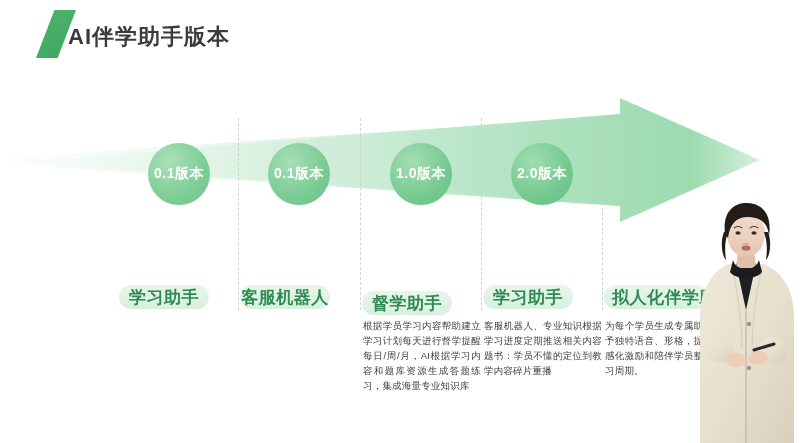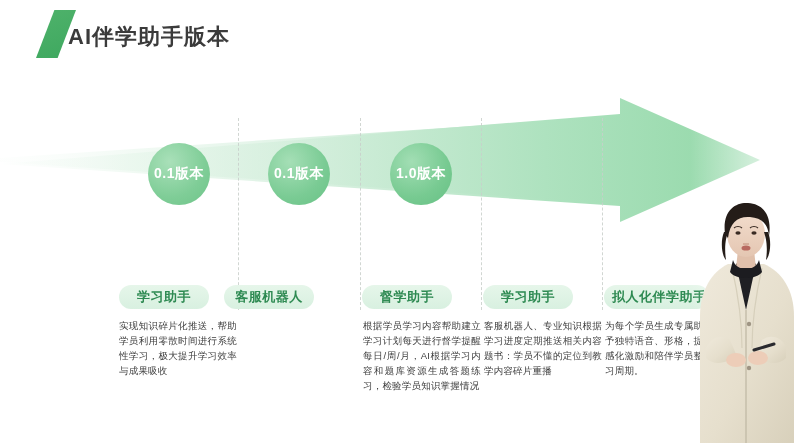--- a/index.html
+++ b/index.html
@@ -91,21 +91,21 @@
   
   .pill {
     position: absolute;
     height: 24px;
     border-radius: 12px;
     display: flex;
     align-items: center;
     justify-content: center;
     background: linear-gradient(180deg, #e6f6ea 0%, #d8f0e0 100%);
     color: #2e8a52;
-    font-size: 13px;
+    font-size: 17px;
     font-weight: bold;
     letter-spacing: .5px;
     white-space: nowrap;
   }
 
   
   .desc {
     position: absolute;
     width: 118px;
     font-size: 9.5px;
@@ -159,29 +159,29 @@
   </div>
 
   <div class="divider" style="left:238px"></div>
   <div class="divider" style="left:360px"></div>
   <div class="divider" style="left:481px"></div>
   <div class="divider" style="left:602px"></div>
 
   <div class="vcircle" style="left:148px; top:143px; background:radial-gradient(circle at 35% 30%, #a9e0b9 0%, #7fcd97 60%, #6ec489 100%);">0.1版本</div>
   <div class="vcircle" style="left:268px; top:143px; background:radial-gradient(circle at 35% 30%, #a5dfb6 0%, #7acb94 60%, #69c286 100%);">0.1版本</div>
   <div class="vcircle" style="left:390px; top:143px; background:radial-gradient(circle at 35% 30%, #a2deb4 0%, #77ca91 60%, #66c084 100%);text-align:center;">1.0版本</div>
+  <div class="vcircle" style="left:511px; top:143px; background:radial-gradient(circle at 35% 30%, #a0ddb2 0%, #74c98f 60%, #63bf82 100%);">2.0版本</div>
 
   <div class="pill" style="left:119px; top:285px; width:90px;">学习助手</div>
-  <div class="pill" style="left:224px; top:285px; width:90px;">客服机器人</div>
-  <div class="pill" style="left:362px; top:285px; width:90px;">督学助手</div>
+  <div class="pill" style="left:240px; top:285px; width:90px;">客服机器人</div>
+  <div class="pill" style="left:362px; top:291px; width:90px;">督学助手</div>
   <div class="pill" style="left:483px; top:285px; width:90px;">学习助手</div>
   <div class="pill" style="left:604px; top:285px; width:105px; justify-content:flex-start; padding-left:8px; box-sizing:border-box;">拟人化伴学助手</div>
 
-  <div class="desc" style="left:119px; top:318px;">实现知识碎片化推送，帮助学员利用零散时间进行系统性学习，极大提升学习效率与成果吸收</div>
-  <div class="desc" style="left:363px; top:318px;">根据学员学习内容帮助建立学习计划每天进行督学提醒每日/周/月，AI根据学习内容和题库资源生成答题练习，检验学员知识掌握情况</div>
+  <div class="desc" style="left:363px; top:318px;">根据学员学习内容帮助建立学习计划每天进行督学提醒每日/周/月，AI根据学习内容和题库资源生成答题练习，集成海量专业知识库</div>
   <div class="desc" style="left:484px; top:318px;">客服机器人、专业知识根据学习进度定期推送相关内容题书：学员不懂的定位到教学内容碎片重播</div>
   <div class="desc" style="left:605px; top:318px;">为每个学员生成专属助手赋予独特语音、形格，提供情感化激励和陪伴学员整个学习周期。</div>
 
   <div class="right-fade"></div>
 
   <div class="presenter">
     <svg width="108" height="245" viewBox="0 0 108 245">
       <defs>
         <linearGradient id="coatG" x1="0" y1="0" x2="1" y2="1">
           <stop offset="0%" stop-color="#efe9db"></stop>

